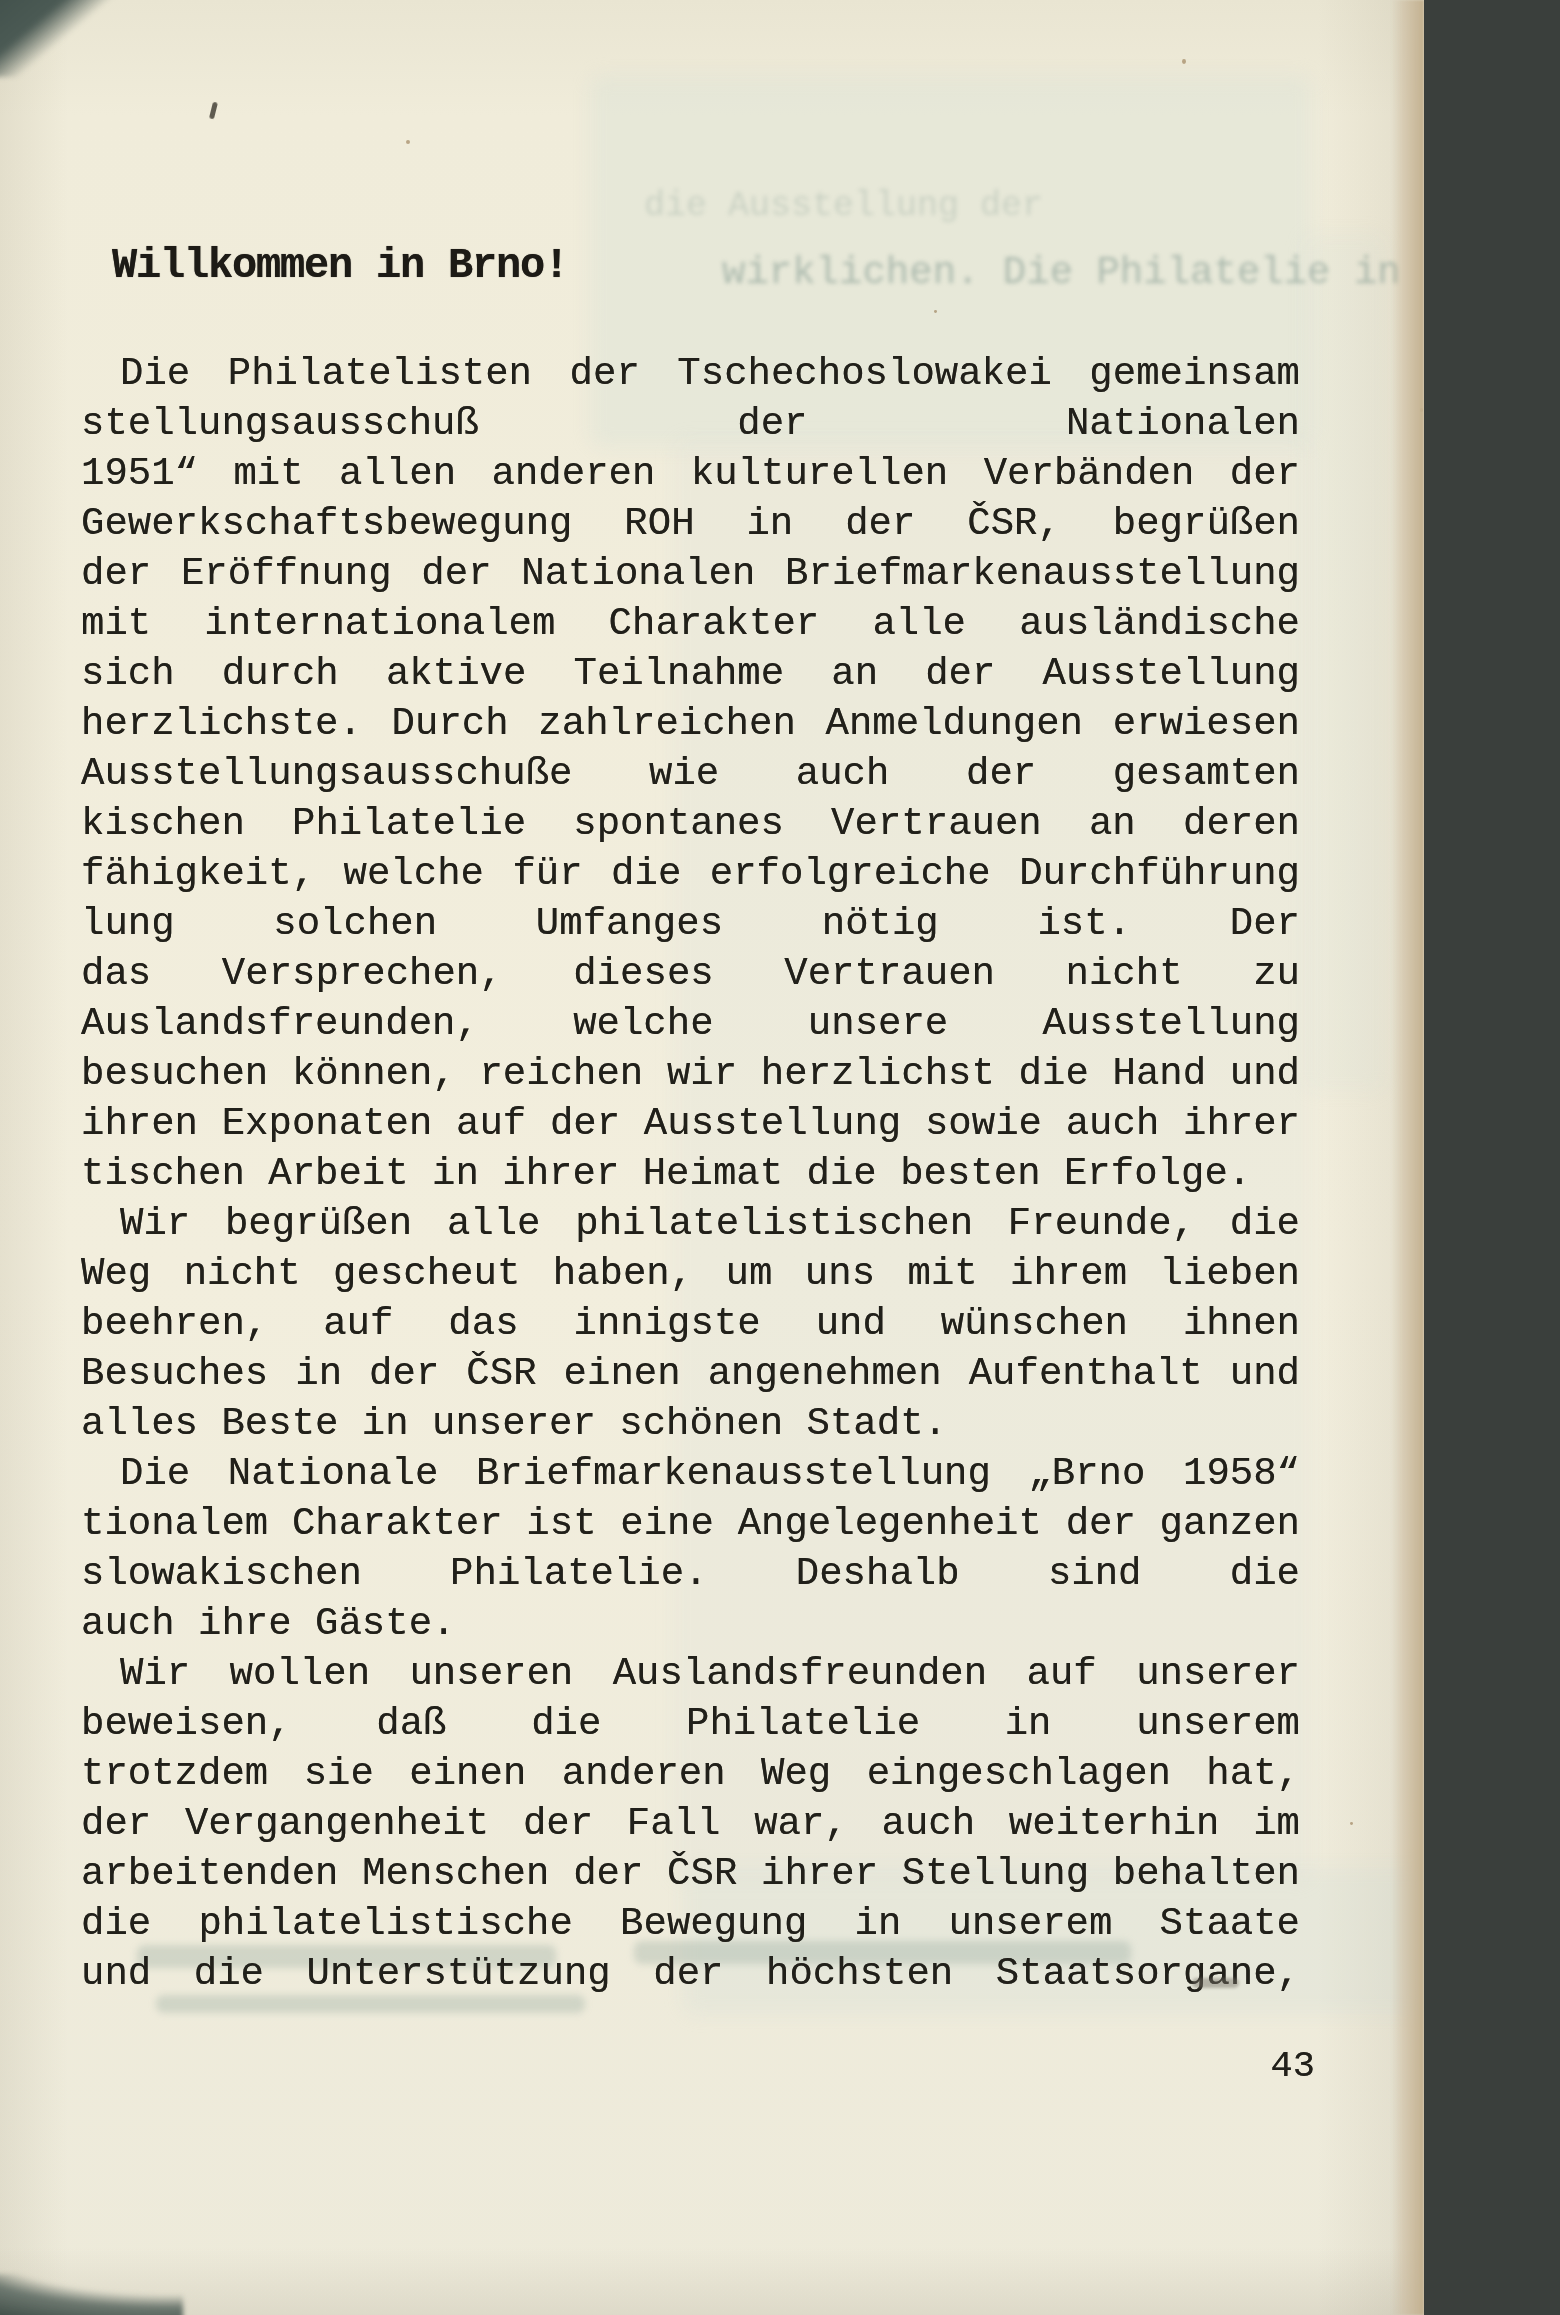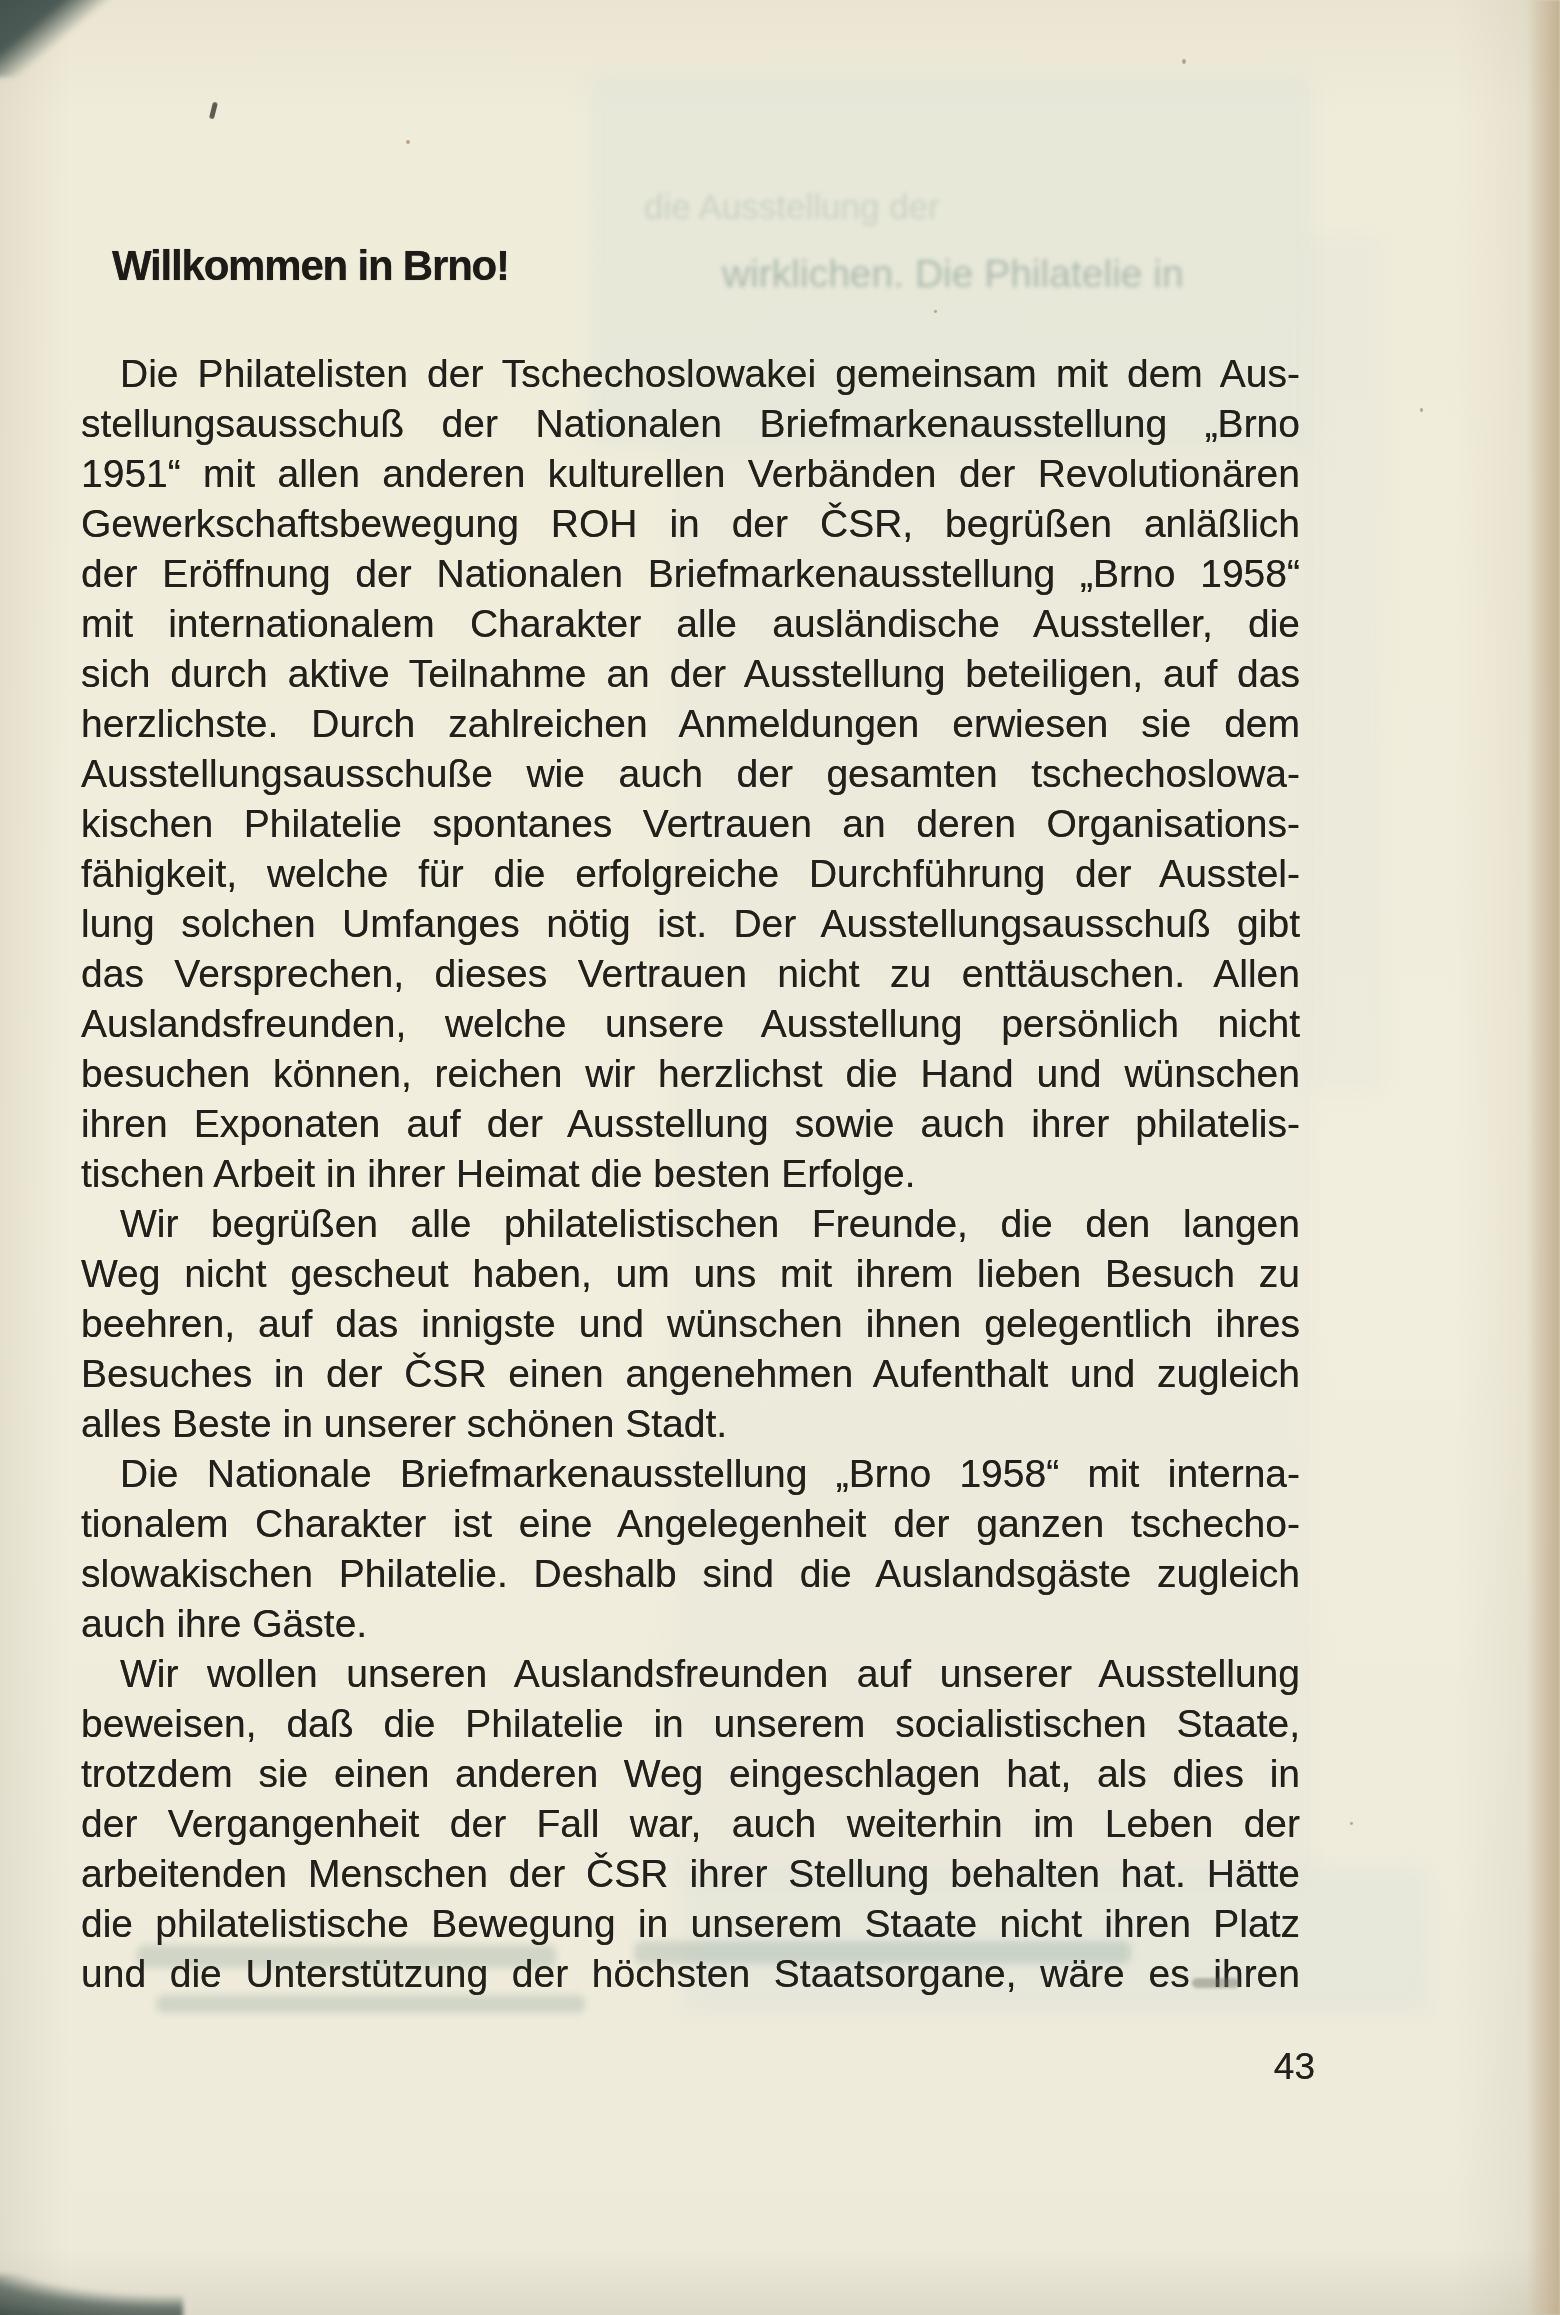--- a/index.html
+++ b/index.html
@@ -1,18 +1,18 @@
 <!DOCTYPE html>
 <html><head>
 <meta charset="utf-8">
 <style>
   html,body{margin:0;padding:0;background:#3a3f3c;}
   .page{
-    position:relative;width:1560px;height:2315px;overflow:hidden;
-    font-family:Liberation Sans, sans-serif;
+    position:relative;width:1424px;height:2315px;overflow:hidden;
+    font-family:Liberation Mono, monospace;
     background:
       linear-gradient(90deg, rgba(110,100,72,.10) 0px, rgba(110,100,72,0) 68px),
       linear-gradient(270deg, rgba(100,85,55,.10) 0px, rgba(100,85,55,0) 107px),
       linear-gradient(0deg, rgba(110,100,75,.12) 0px, rgba(110,100,75,0) 68px),
       linear-gradient(180deg, #e9e5d2 0%, #f0ecda 5%, #f2eedd 55%, #edeada 100%);
   }
   
   .corner-tl{
     position:absolute;left:-15.6px;top:-15.6px;width:132px;height:93px;
     background:linear-gradient(140deg,#3f4e49 0%,#4b5a54 40%,rgba(75,90,84,0) 60%);

